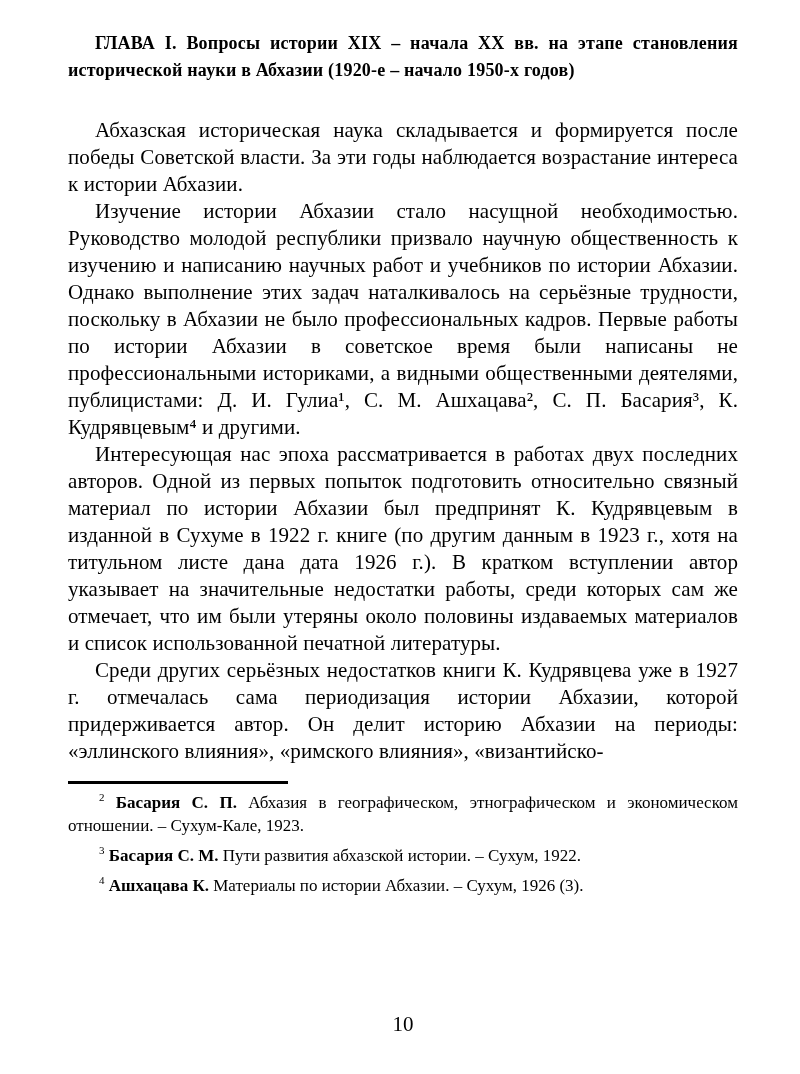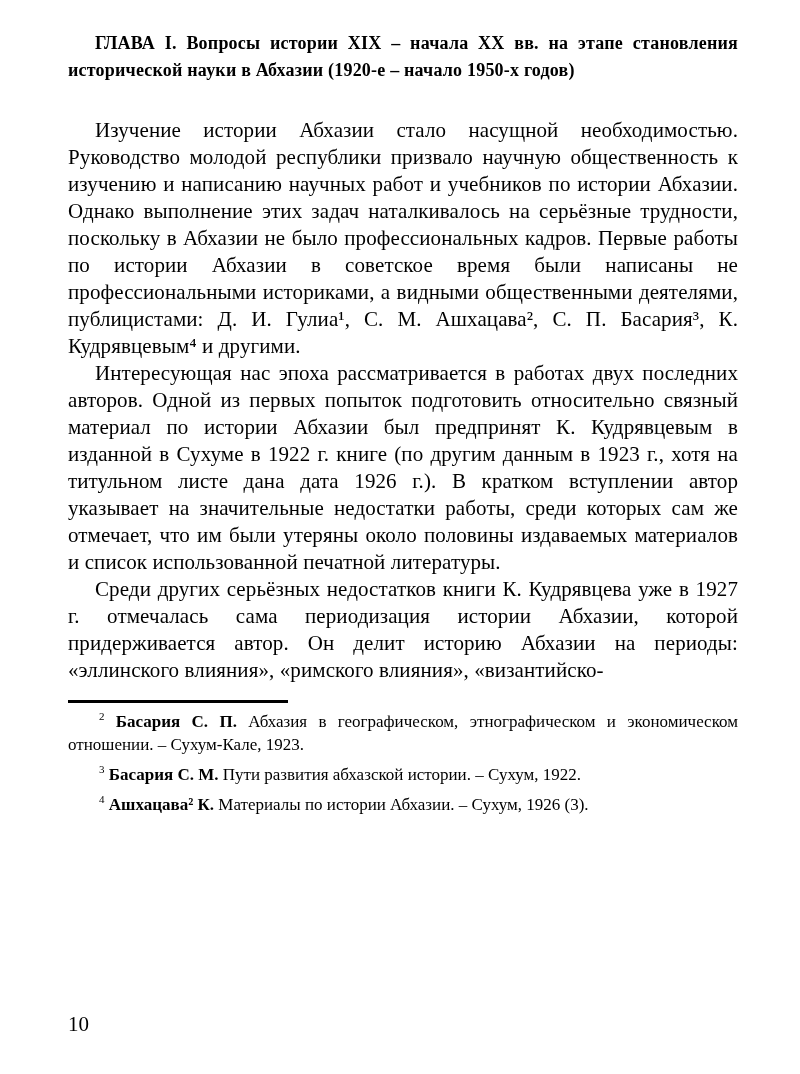--- a/index.html
+++ b/index.html
@@ -58,41 +58,43 @@
     line-height: 0;
   }
   .footnote .fn-author {
     font-weight: bold;
   }
   .page-number {
     position: absolute;
     left: 68px;
     top: 1012px;
     width: 670px;
+    text-align: center;
     font-size: 21px;
   }
 </style>
 </head>
 <body>
 
 <div class="page">
   <div class="content">
 
     <h1 class="chapter-heading">ГЛАВА I. Вопросы истории XIX – начала XX вв. на этапе становления исторической науки в Абхазии (1920-е – начало 1950-х годов)</h1>
 
     <div>
+      <p class="body-paragraph">Абхазская историческая наука складывается и формируется после победы Советской власти. За эти годы наблюдается возрастание интереса к истории Абхазии.</p>
       <p class="body-paragraph">Изучение истории Абхазии стало насущной необходимостью. Руководство молодой республики призвало научную общественность к изучению и написанию научных работ и учебников по истории Абхазии. Однако выполнение этих задач наталкивалось на серьёзные трудности, поскольку в Абхазии не было профессиональных кадров. Первые работы по истории Абхазии в советское время были написаны не профессиональными историками, а видными общественными деятелями, публицистами: Д. И. Гулиа¹, С. М. Ашхацава², С. П. Басария³, К. Кудрявцевым⁴ и другими.</p>
       <p class="body-paragraph">Интересующая нас эпоха рассматривается в работах двух последних авторов. Одной из первых попыток подготовить относительно связный материал по истории Абхазии был предпринят К. Кудрявцевым в изданной в Сухуме в 1922 г. книге (по другим данным в 1923 г., хотя на титульном листе дана дата 1926 г.). В кратком вступлении автор указывает на значительные недостатки работы, среди которых сам же отмечает, что им были утеряны около половины издаваемых материалов и список использованной печатной литературы.</p>
       <p class="body-paragraph">Среди других серьёзных недостатков книги К. Кудрявцева уже в 1927 г. отмечалась сама периодизация истории Абхазии, которой придерживается автор. Он делит историю Абхазии на периоды: «эллинского влияния», «римского влияния», «византийско-</p>
     </div>
 
     <div class="footnote-rule"></div>
 
     <div>
       <p class="footnote"><sup>2</sup> <span class="fn-author">Басария С. П.</span> <span>Абхазия в географическом, этнографическом и экономическом отношении. – Сухум-Кале, 1923.</span></p>
       <p class="footnote"><sup>3</sup> <span class="fn-author">Басария С. М.</span> <span>Пути развития абхазской истории. – Сухум, 1922.</span></p>
-      <p class="footnote"><sup>4</sup> <span class="fn-author">Ашхацава² К.</span> <span>Материалы по истории Абхазии. – Сухум, 1926 (3).</span></p>
+      <p class="footnote"><sup>4</sup> <span class="fn-author">Ашхацава К.</span> <span>Материалы по истории Абхазии. – Сухум, 1926 (3).</span></p>
     </div>
 
   </div>
 
   <div class="page-number">10</div>
 </div>
 
 </body></html>

